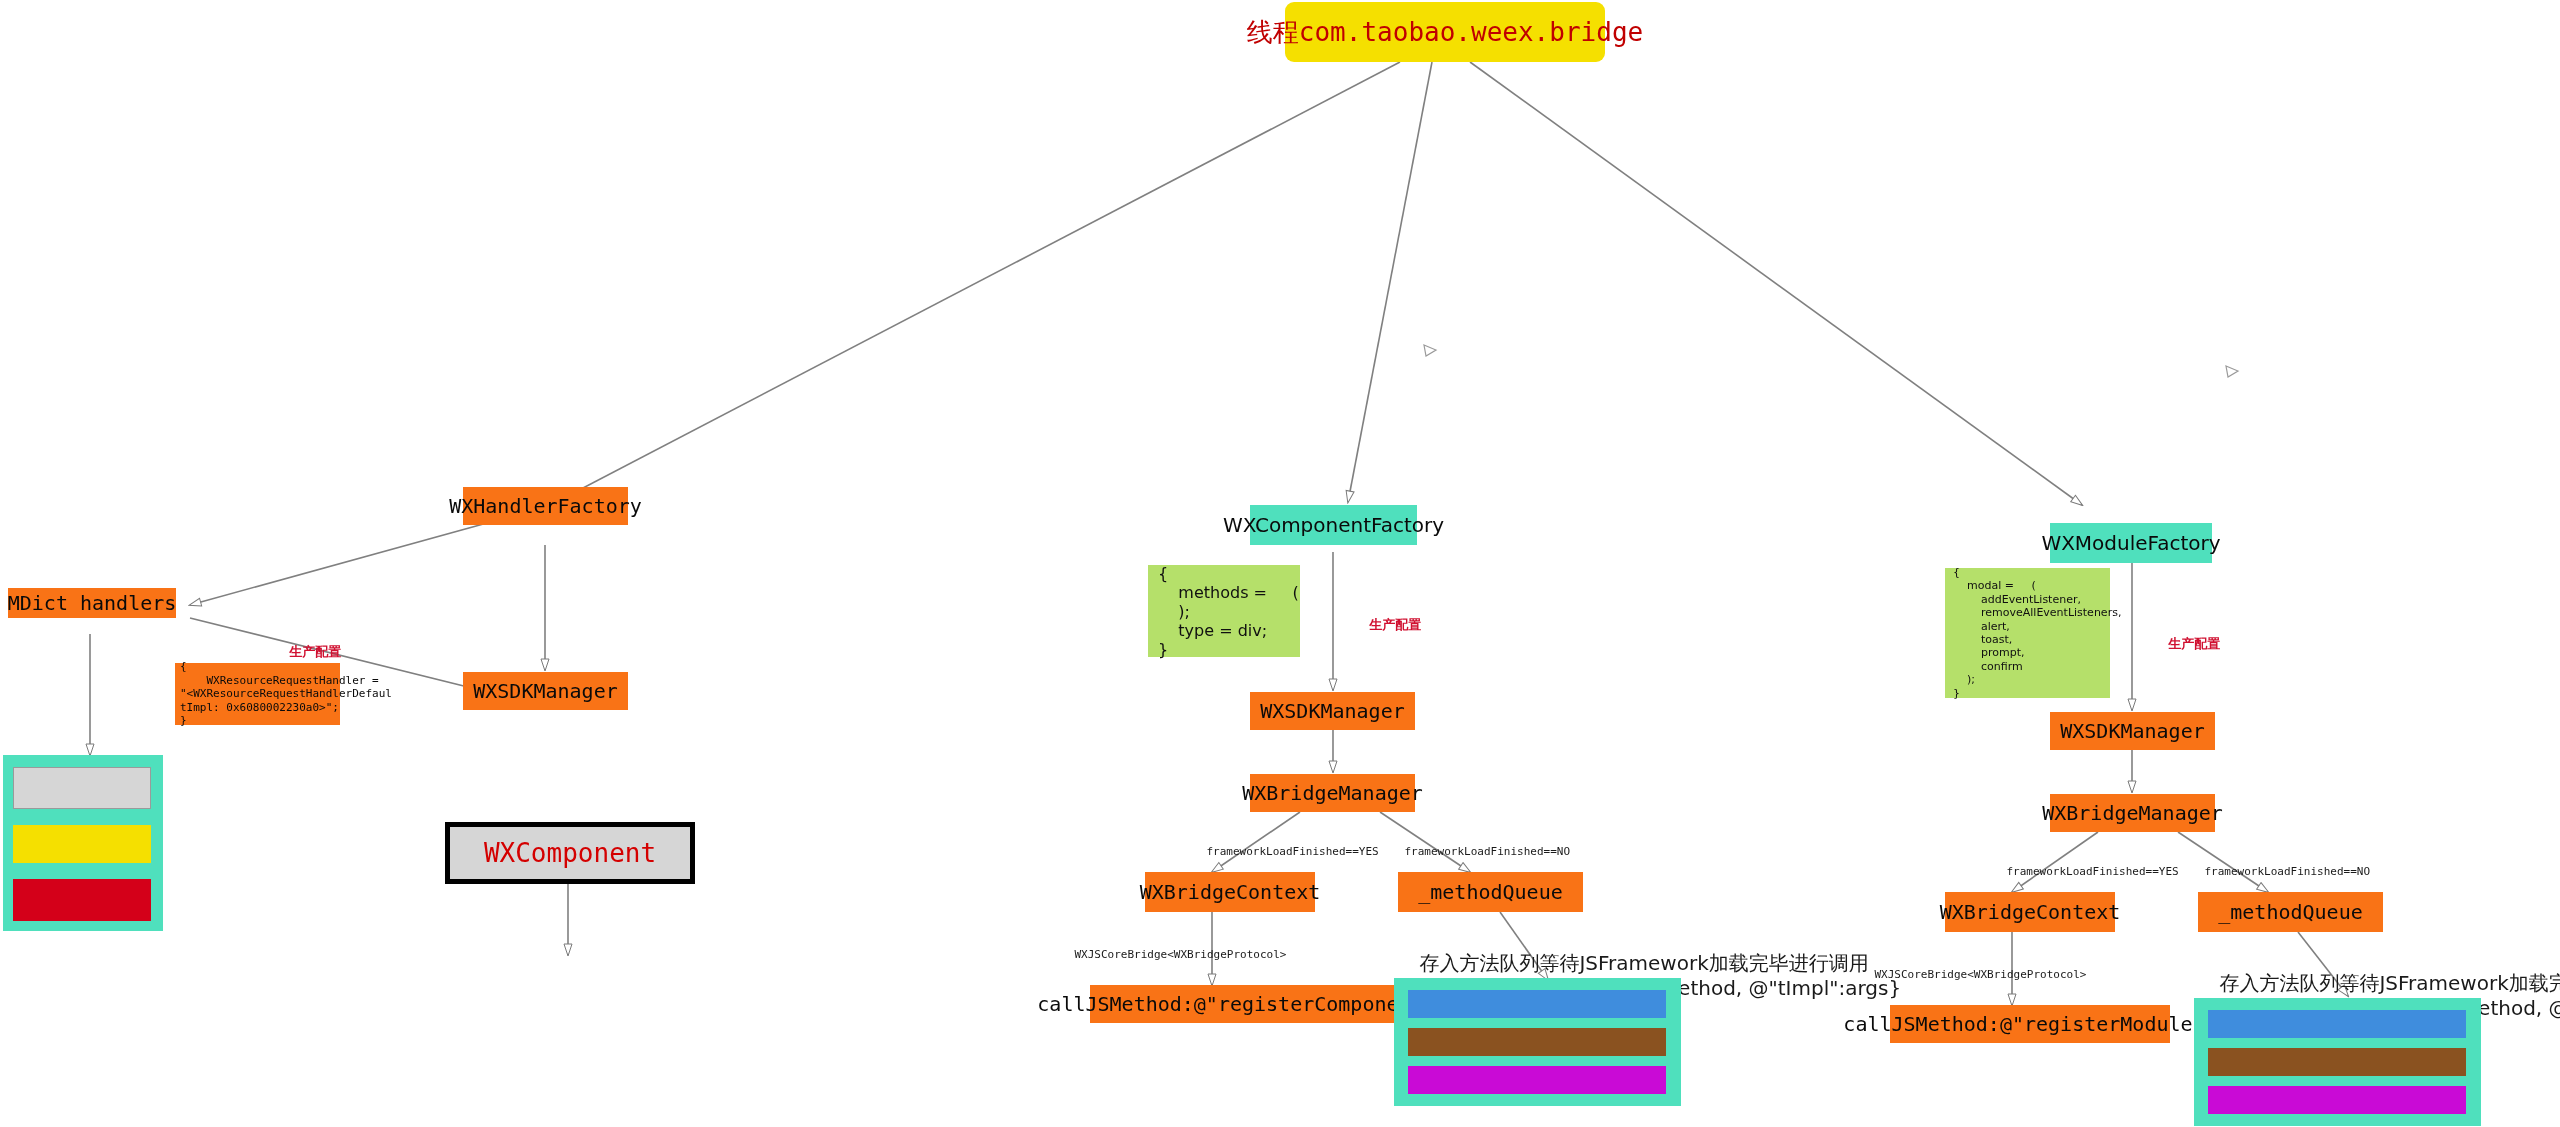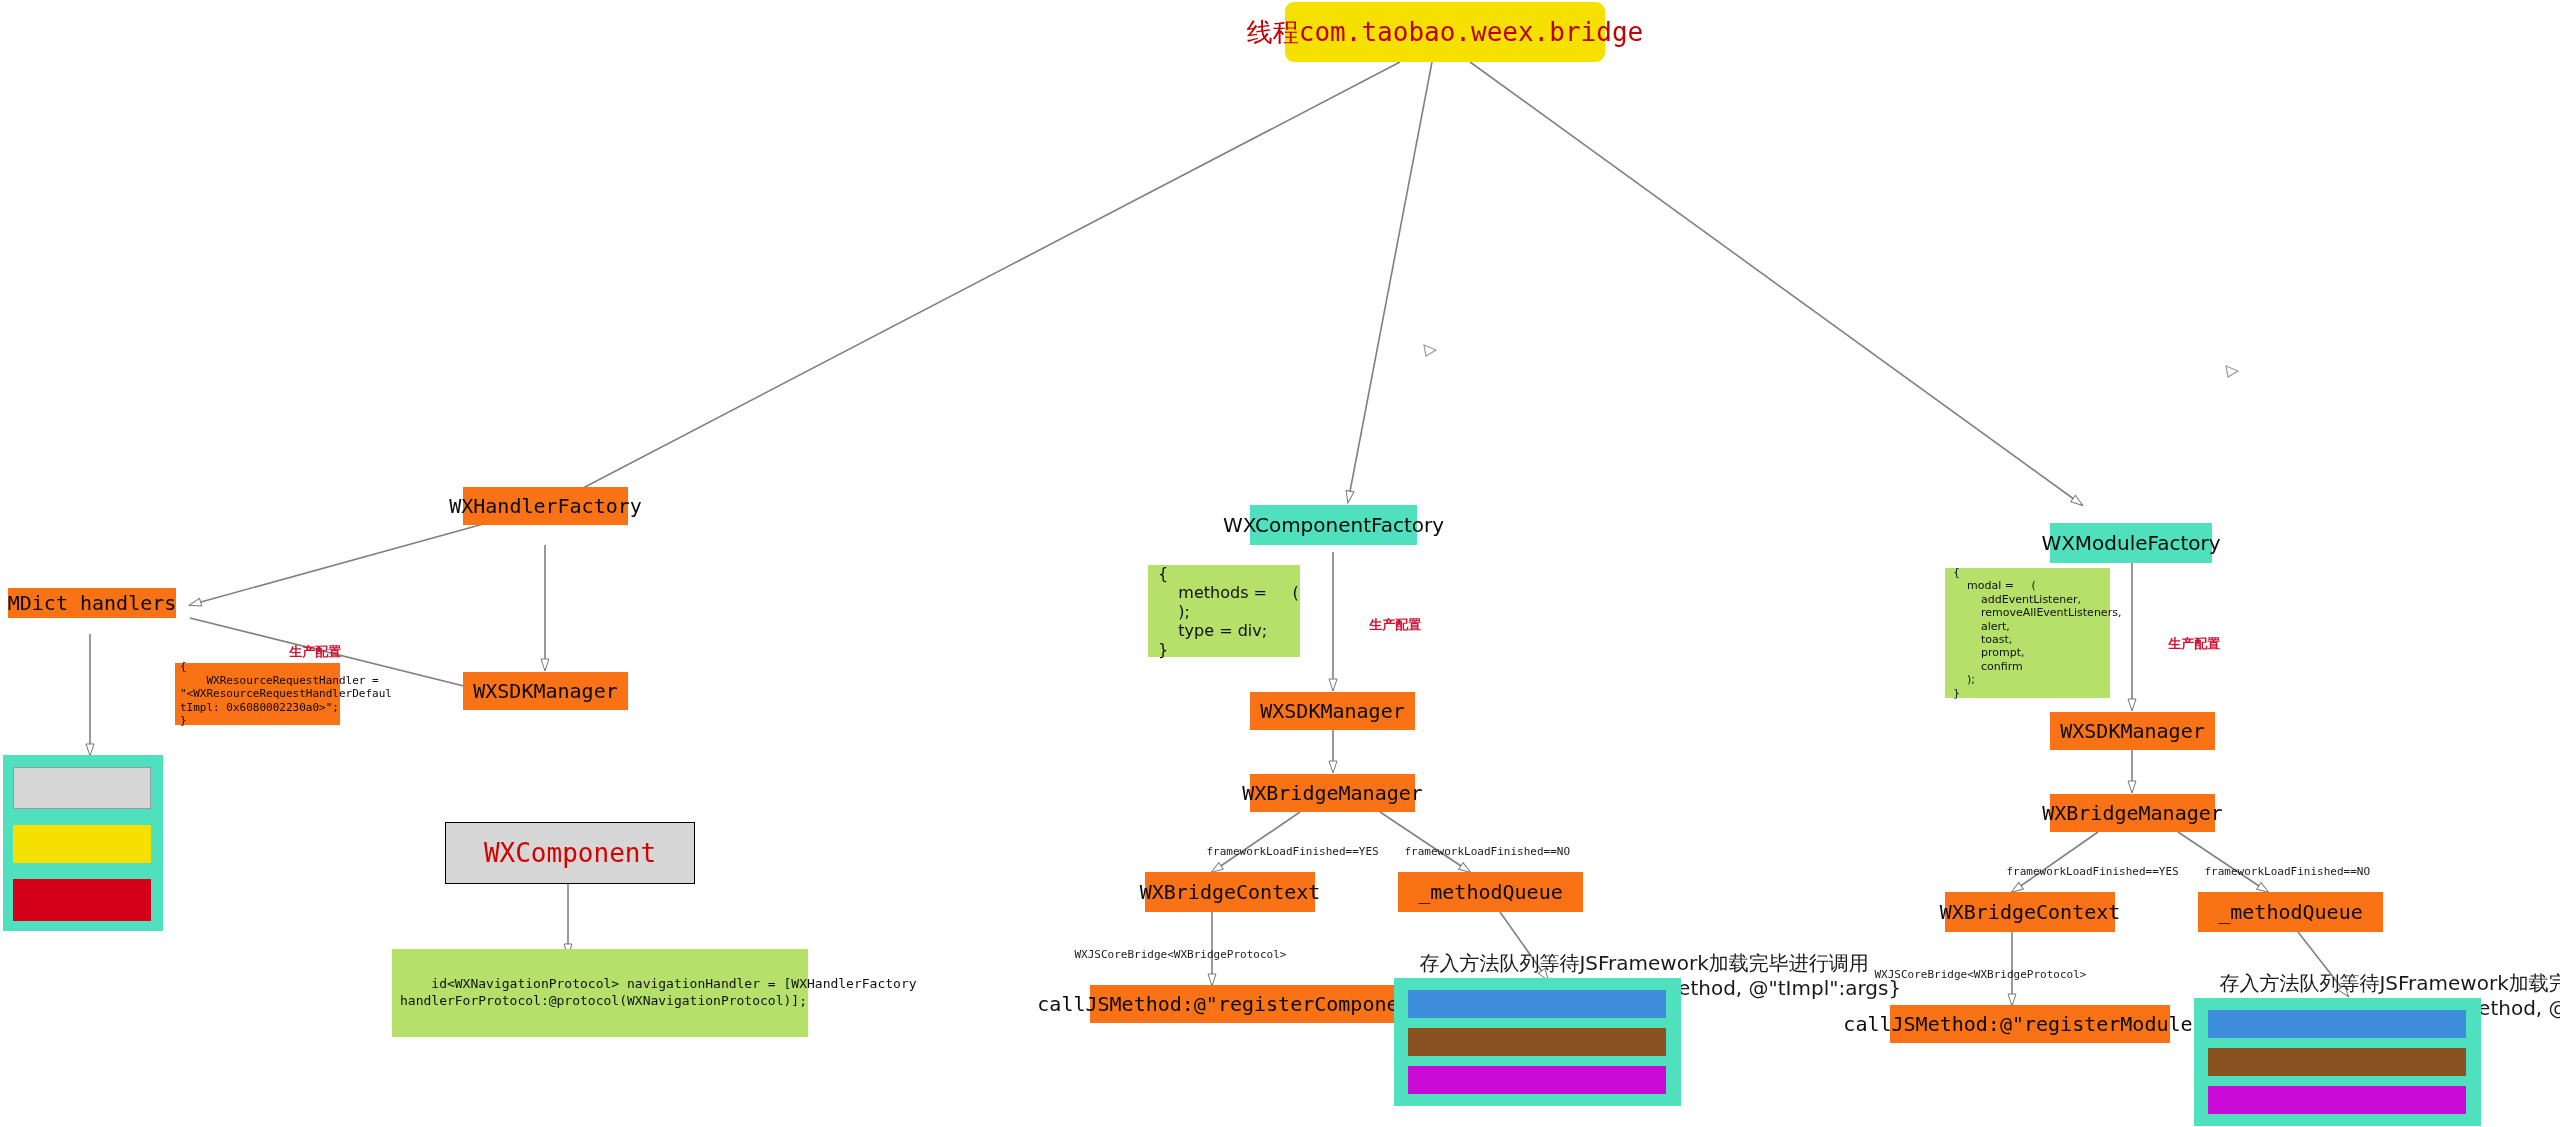--- a/index.html
+++ b/index.html
@@ -5,21 +5,21 @@
   html,body{margin:0;padding:0;background:#ffffff;}
   body{font-family:"DejaVu Sans Mono","Liberation Mono",monospace;}
   #canvas{position:relative;width:2560px;height:1127px;background:#ffffff;overflow:hidden;}
   svg.edges{position:absolute;left:0;top:0;width:2560px;height:1127px;pointer-events:none;}
 
   .node{position:absolute;box-sizing:border-box;display:flex;align-items:center;justify-content:center;
         text-align:center;white-space:pre;}
   .teal{background:#f97316;color:#0a0a0a;}
   .teal-sans{background:#4fe0bd;color:#0a0a0a;font-family:"DejaVu Sans","Liberation Sans",sans-serif;}
   .yellowbox{background:#f5e000;color:#c00000;border-radius:9px;}
-  .greybox{background:#d6d6d6;border:1px solid #000000;color:#d40000;}
+  .greybox{background:#d6d6d6;border:5px solid #000000;color:#d40000;}
   .greenbox{background:#b5e06a;color:#101010;}
   .code-left{justify-content:flex-start;text-align:left;white-space:pre;}
   .tiny{font-size:11px;line-height:1.22;}
   .xsmall{font-size:13px;line-height:1.3;}
   .small{font-size:16px;}
   .med{font-size:20px;}
   .big{font-size:26px;}
 
   .label{position:absolute;white-space:pre;color:#1a1a1a;font-family:"DejaVu Sans Mono","Liberation Mono",monospace;}
   .label.red{color:#d01030;font-family:Liberation Mono, monospace;font-weight:bold;}
@@ -109,24 +109,20 @@
   <div class="stack" style="left:3px;top:755px;width:160px;height:176px;">
     <div class="slot grey" style="left:10px;top:12px;width:138px;height:42px;"></div>
     <div class="slot yellow" style="left:10px;top:70px;width:138px;height:38px;"></div>
     <div class="slot red" style="left:10px;top:124px;width:138px;height:42px;"></div>
   </div>
 
   <div class="node greybox big" style="left:445px;top:822px;width:250px;height:62px;">
     <span>WXComponent</span>
   </div>
 
-  <div class="node greenbox code-left xsmall" style="left:392px;top:949px;width:416px;height:88px;padding:26px 8px;">
-    <span>    id&lt;WXNavigationProtocol&gt; navigationHandler = [WXHandlerFactory
-handlerForProtocol:@protocol(WXNavigationProtocol)];</span>
-  </div>
 
   <div class="node teal-sans med" style="left:1250px;top:505px;width:167px;height:40px;">
     <span>WXComponentFactory</span>
   </div>
 
   <div class="node greenbox code-left small" style="left:1148px;top:565px;width:152px;height:92px;padding:6px 10px;font-family:'DejaVu Sans','Liberation Sans',sans-serif;">
     <span>{
     methods =     (
     );
     type = div;

